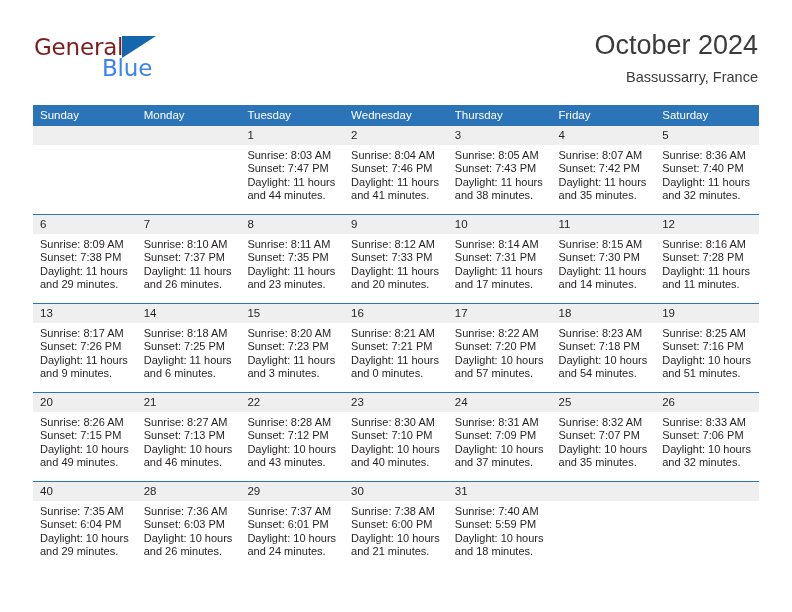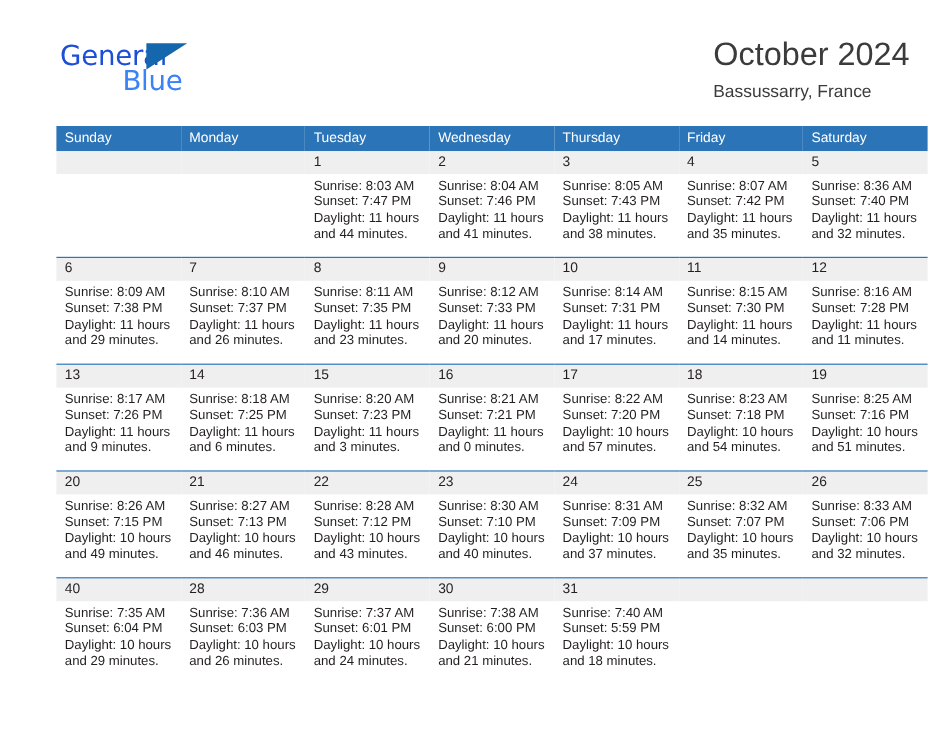--- a/index.html
+++ b/index.html
@@ -33,25 +33,25 @@
 
   .brand {
     position: absolute;
     left: 0;
     top: 0;
     width: 200px;
     height: 58px;
   }
   .brand-general {
     position: absolute;
-    left: 16px;
+    left: 0;
     top: 2px;
     font-size: 23px;
     letter-spacing: -0.2px;
-    color: #1d4ed8;
+    color: #7f1d1d;
     font-family: "DejaVu Sans", sans-serif;
   }
   .brand-blue {
     position: absolute;
     left: 68px;
     top: 23px;
     font-size: 23px;
     letter-spacing: -0.2px;
     color: #3b82f6;
     font-family: "DejaVu Sans", sans-serif;
@@ -63,21 +63,21 @@
     width: 0;
     height: 0;
     border-left: 34px solid #1466ad;
     border-bottom: 22px solid transparent;
   }
 
   .title-block {
     position: absolute;
     right: 0;
     top: -4px;
-    text-align: left;
+    text-align: right;
     margin-left: 47px;
   }
   .cal-title {
     font-size: 27px;
     color: #3b3b3b;
     font-family: "Liberation Sans", sans-serif;
     font-weight: normal;
     line-height: 34px;
     white-space: nowrap;
   }
@@ -91,21 +91,20 @@
   }
 
   
   .calendar {
     position: absolute;
     left: 33px;
     top: 105px;
     width: 726px;
     border-collapse: collapse;
     table-layout: fixed;
-    margin-left: 14px;
   }
   .calendar col { width: 103.71px; }
 
   .dow-row th {
     background: #2b74b8;
     color: #ffffff;
     font-size: 11.5px;
     font-weight: normal;
     text-align: left;
     padding: 4px 0 5px 7px;

